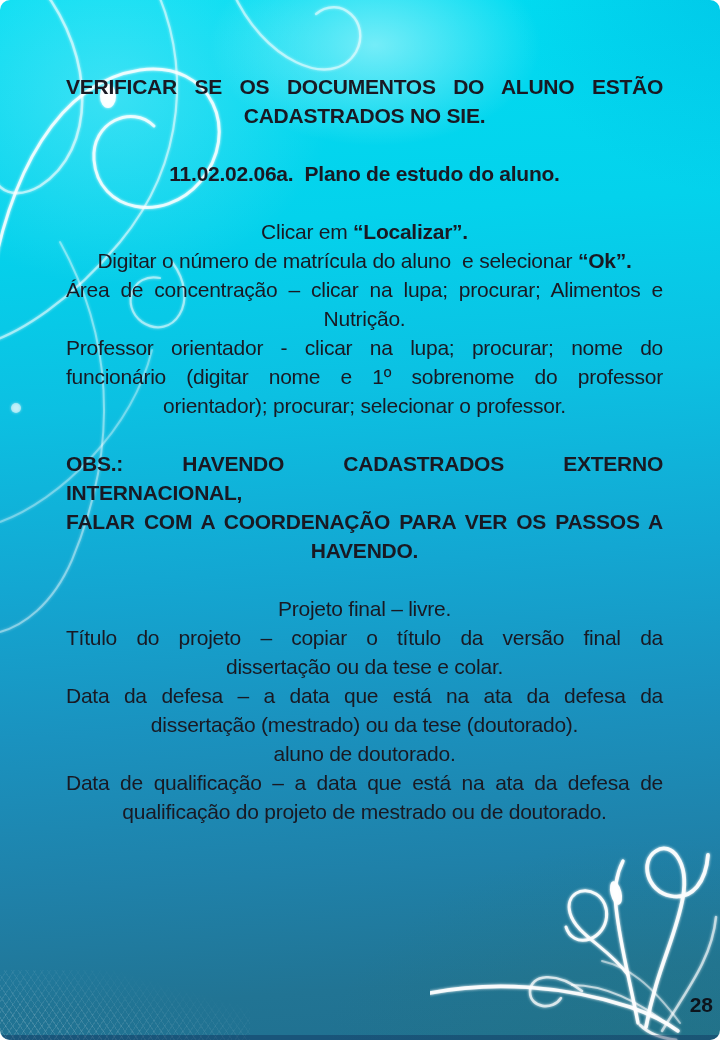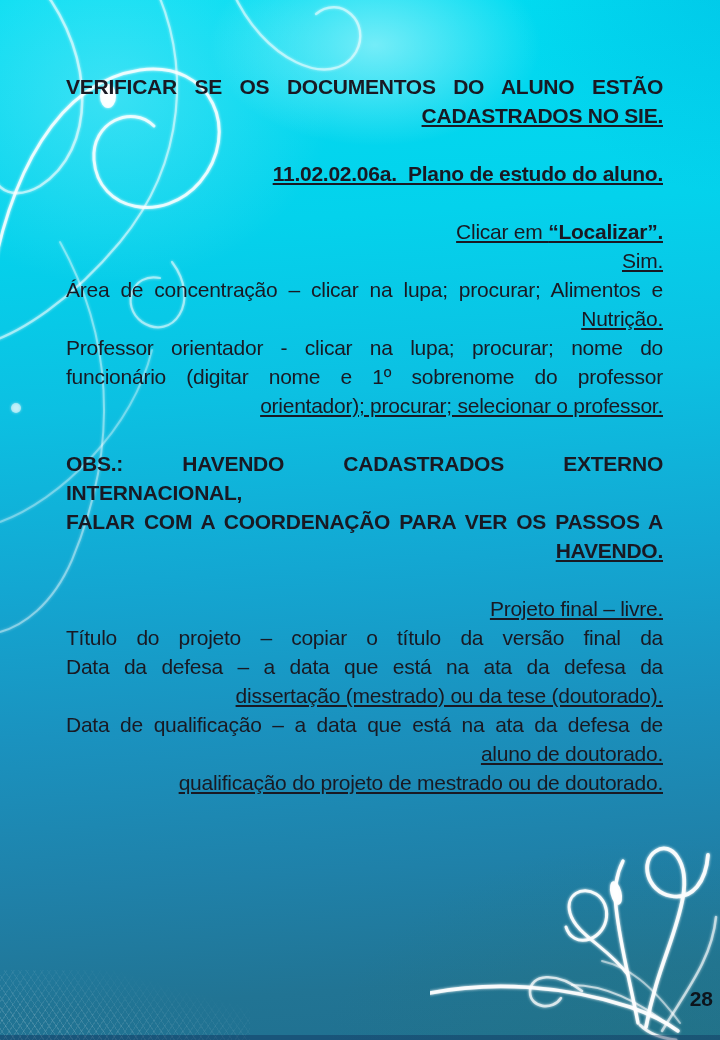--- a/index.html
+++ b/index.html
@@ -7,33 +7,34 @@
     position:relative;
     width:720px;height:1040px;
     overflow:hidden;
     font-family:"Liberation Sans","DejaVu Sans",sans-serif;
     background:
       radial-gradient(ellipse 230px 140px at 375px 45px, rgba(210,252,255,0.55), rgba(210,252,255,0) 72%),
       radial-gradient(ellipse 300px 260px at 110px 90px, rgba(190,245,255,0.30), rgba(190,245,255,0) 75%),
       radial-gradient(circle 340px at 103% -4%, rgba(0,150,210,0.28), rgba(0,150,210,0) 70%),
       radial-gradient(ellipse 480px 340px at 92% 104%, rgba(40,120,115,0.30), rgba(40,120,115,0) 72%),
       linear-gradient(176deg,#00ddf2 0%,#04d2ec 22%,#0cc0e2 38%,#13a7d2 54%,#1a92bf 68%,#1f81a9 82%,#217494 93%,#207090 100%);
+    border-radius: 10px;
   }
   .textblock{
     position:absolute;left:66px;top:72px;width:597px;
     font-size:21px;line-height:29px;letter-spacing:-0.25px;
     color:#191923;
   }
   .line{min-height:29px;}
-  .line.l{white-space:pre;text-align:right;text-decoration:underline;}
+  .line.l{white-space:pre;text-align:center;}
   .line.j{text-align:justify;text-align-last:justify;}
   .line.blank{height:29px;}
   .b{font-weight:700;}
   .pagenum{
-    position:absolute;right:7px;bottom:29px;
+    position:absolute;right:7px;bottom:23px;
     font-size:21px;font-weight:700;color:#0d141c;letter-spacing:0;text-align:right;
   }
   .flourish{position:absolute;pointer-events:none;}
   .flourish.tl{left:0;top:0;}
   .flourish.br{right:0;bottom:0;}
   .weave{
     position:absolute;left:0;bottom:0;width:250px;height:70px;
     background:
       repeating-linear-gradient(56deg, rgba(255,255,255,0.13) 0 1px, rgba(255,255,255,0) 1px 6px),
       repeating-linear-gradient(-56deg, rgba(255,255,255,0.11) 0 1px, rgba(255,255,255,0) 1px 6px);
@@ -100,35 +101,36 @@
   <div class="weave"></div>
   <div class="bottom-edge"></div>
 
   <div class="textblock">
       <div class="line j"><span class="b">VERIFICAR SE OS DOCUMENTOS DO ALUNO ESTÃO</span></div>
       <div class="line l"><span class="b">CADASTRADOS NO SIE.</span></div>
       <div class="line blank"></div>
       <div class="line l"><span class="b">11.02.02.06a.  Plano de estudo do aluno.</span></div>
       <div class="line blank"></div>
       <div class="line l"><span>Clicar em </span><span class="b">“Localizar”.</span></div>
-      <div class="line l"><span>Sim.</span></div>
+      <div class="line l"><span>Digitar o número de matrícula do aluno  e selecionar </span><span class="b">“Ok”.</span></div>
       <div class="line j"><span>Área de concentração – clicar na lupa; procurar; Alimentos e</span></div>
       <div class="line l"><span>Nutrição.</span></div>
       <div class="line j"><span>Professor orientador - clicar na lupa; procurar; nome do</span></div>
       <div class="line j"><span>funcionário (digitar nome e 1º sobrenome do professor</span></div>
       <div class="line l"><span>orientador); procurar; selecionar o professor.</span></div>
       <div class="line blank"></div>
       <div class="line j"><span class="b">OBS.: HAVENDO CADASTRADOS EXTERNO INTERNACIONAL,</span></div>
       <div class="line j"><span class="b">FALAR COM A COORDENAÇÃO PARA VER OS PASSOS A</span></div>
       <div class="line l"><span class="b">HAVENDO.</span></div>
       <div class="line blank"></div>
       <div class="line l"><span>Projeto final – livre.</span></div>
       <div class="line j"><span>Título do projeto – copiar o título da versão final da</span></div>
+      <div class="line l"><span>dissertação ou da tese e colar.</span></div>
       <div class="line j"><span>Data da defesa – a data que está na ata da defesa da</span></div>
       <div class="line l"><span>dissertação (mestrado) ou da tese (doutorado).</span></div>
+      <div class="line l"><span>aluno de doutorado.</span></div>
       <div class="line j"><span>Data de qualificação – a data que está na ata da defesa de</span></div>
-      <div class="line l"><span>aluno de doutorado.</span></div>
       <div class="line l"><span>qualificação do projeto de mestrado ou de doutorado.</span></div>
     </div>
 
   <div class="pagenum">28</div>
 
 </div>
 
 </body></html>

